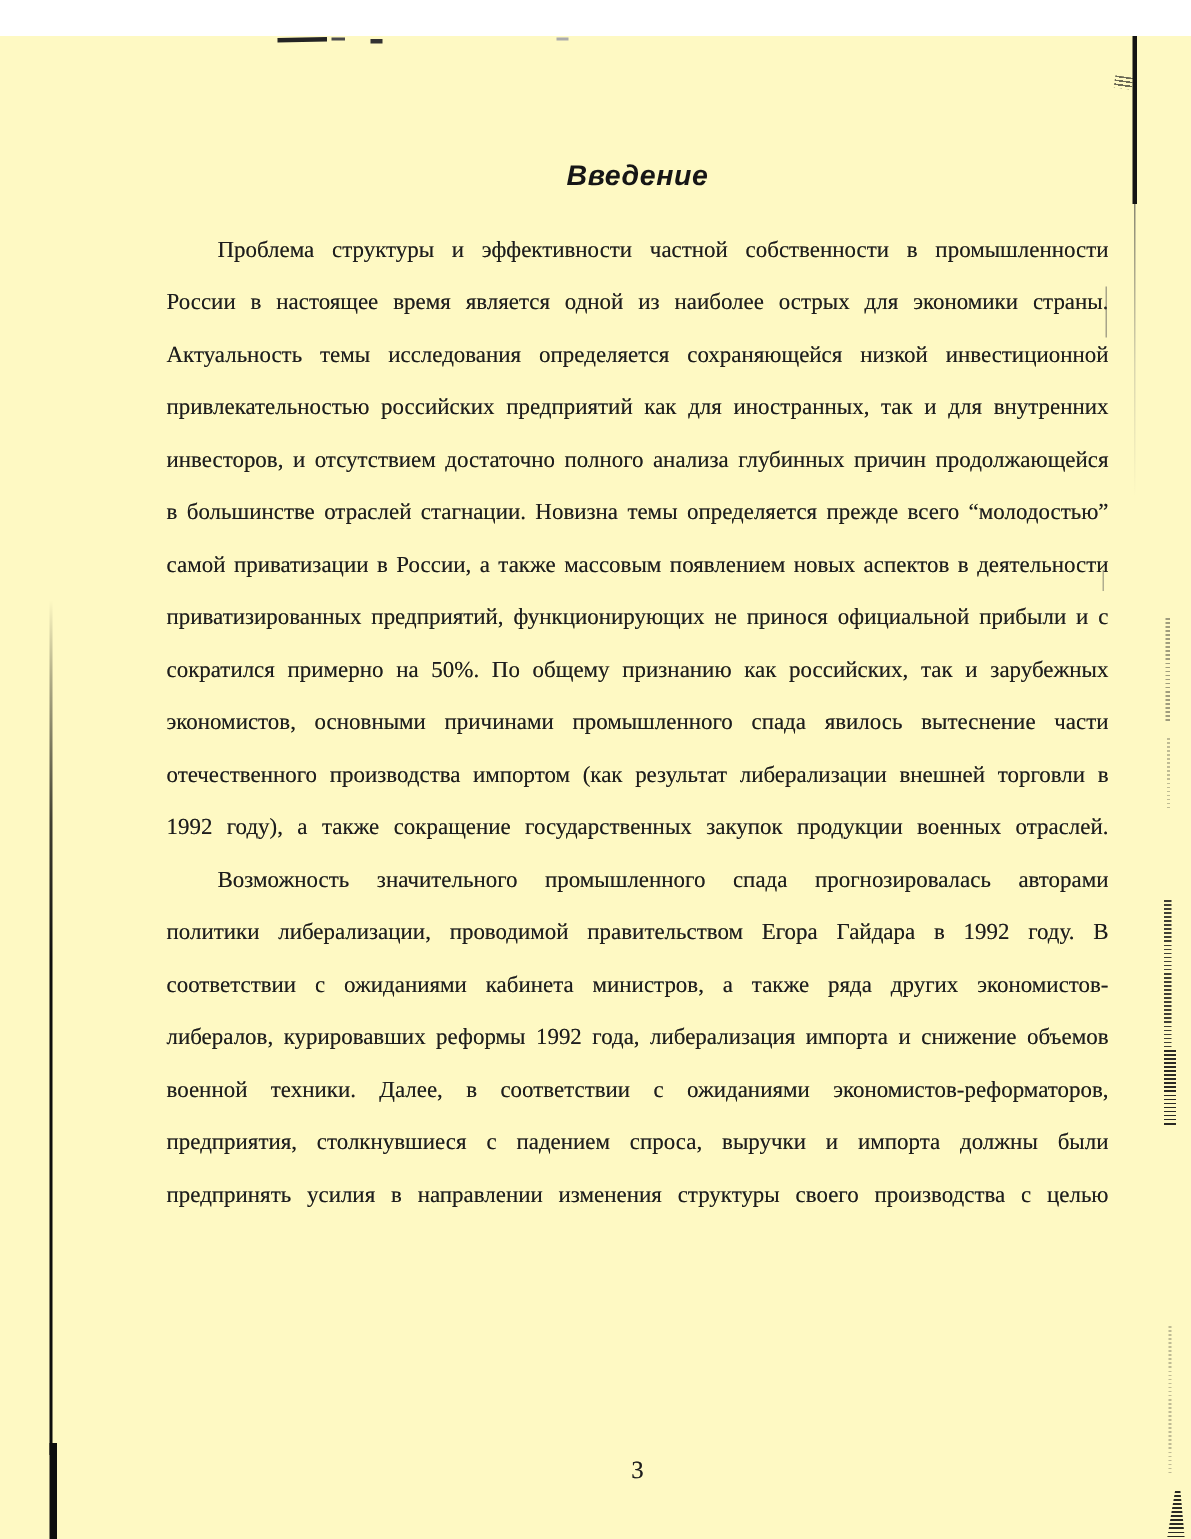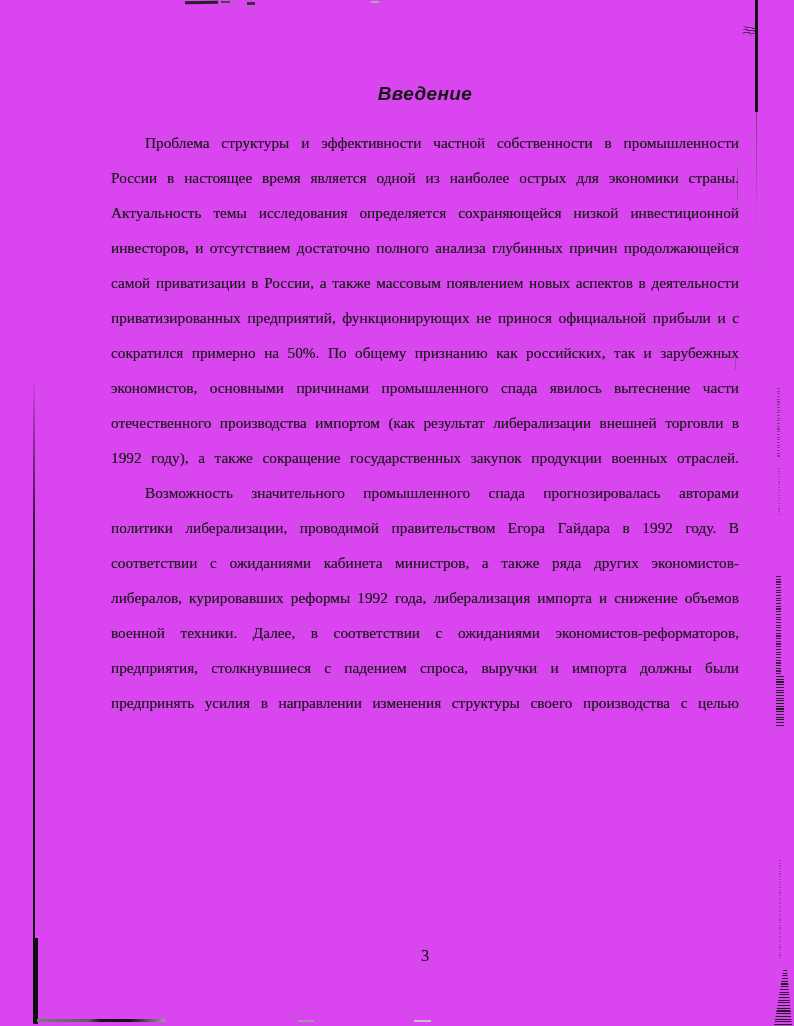--- a/index.html
+++ b/index.html
@@ -5,21 +5,22 @@
   html, body { margin: 0; padding: 0; }
   body {
     width: 794px; height: 1026px;
     position: relative;
     background: #ffffff;
     overflow: hidden;
     font-family: "Liberation Serif", serif;
   }
   .scan-page {
     position: absolute; inset: 0;
-    background: #d946ef;
+    background: #fef9c3;
+    margin-top: 24px;
   }
   .heading {
     position: absolute;
     left: 111px; top: 83px; width: 628px;
     text-align: center;
     font-family: "Liberation Sans", sans-serif;
     font-style: italic;
     font-weight: bold;
     font-size: 19px;
     color: #161616;
@@ -91,21 +92,23 @@
 <body>
 
 <div class="scan-page">
 
   <div class="heading">Введение</div>
 
   <div class="text-block">
       <div class="pline first">Проблема структуры и эффективности частной собственности в промышленности</div>
       <div class="pline">России в настоящее время является одной из наиболее острых для экономики страны.</div>
       <div class="pline">Актуальность темы исследования определяется сохраняющейся низкой инвестиционной</div>
+      <div class="pline">привлекательностью российских предприятий как для иностранных, так и для внутренних</div>
       <div class="pline">инвесторов, и отсутствием достаточно полного анализа глубинных причин продолжающейся</div>
+      <div class="pline">в большинстве отраслей стагнации. Новизна темы определяется прежде всего “молодостью”</div>
       <div class="pline">самой приватизации в России, а также массовым появлением новых аспектов в деятельности</div>
       <div class="pline">приватизированных предприятий, функционирующих не принося официальной прибыли и с</div>
       <div class="pline">сократился примерно на 50%. По общему признанию как российских, так и зарубежных</div>
       <div class="pline">экономистов, основными причинами промышленного спада явилось вытеснение части</div>
       <div class="pline">отечественного производства импортом (как результат либерализации внешней торговли в</div>
       <div class="pline">1992 году), а также сокращение государственных закупок продукции военных отраслей.</div>
       <div class="pline first">Возможность значительного промышленного спада прогнозировалась авторами</div>
       <div class="pline">политики либерализации, проводимой правительством Егора Гайдара в 1992 году. В</div>
       <div class="pline">соответствии с ожиданиями кабинета министров, а также ряда других экономистов-</div>
       <div class="pline">либералов, курировавших реформы 1992 года, либерализация импорта и снижение объемов</div>

